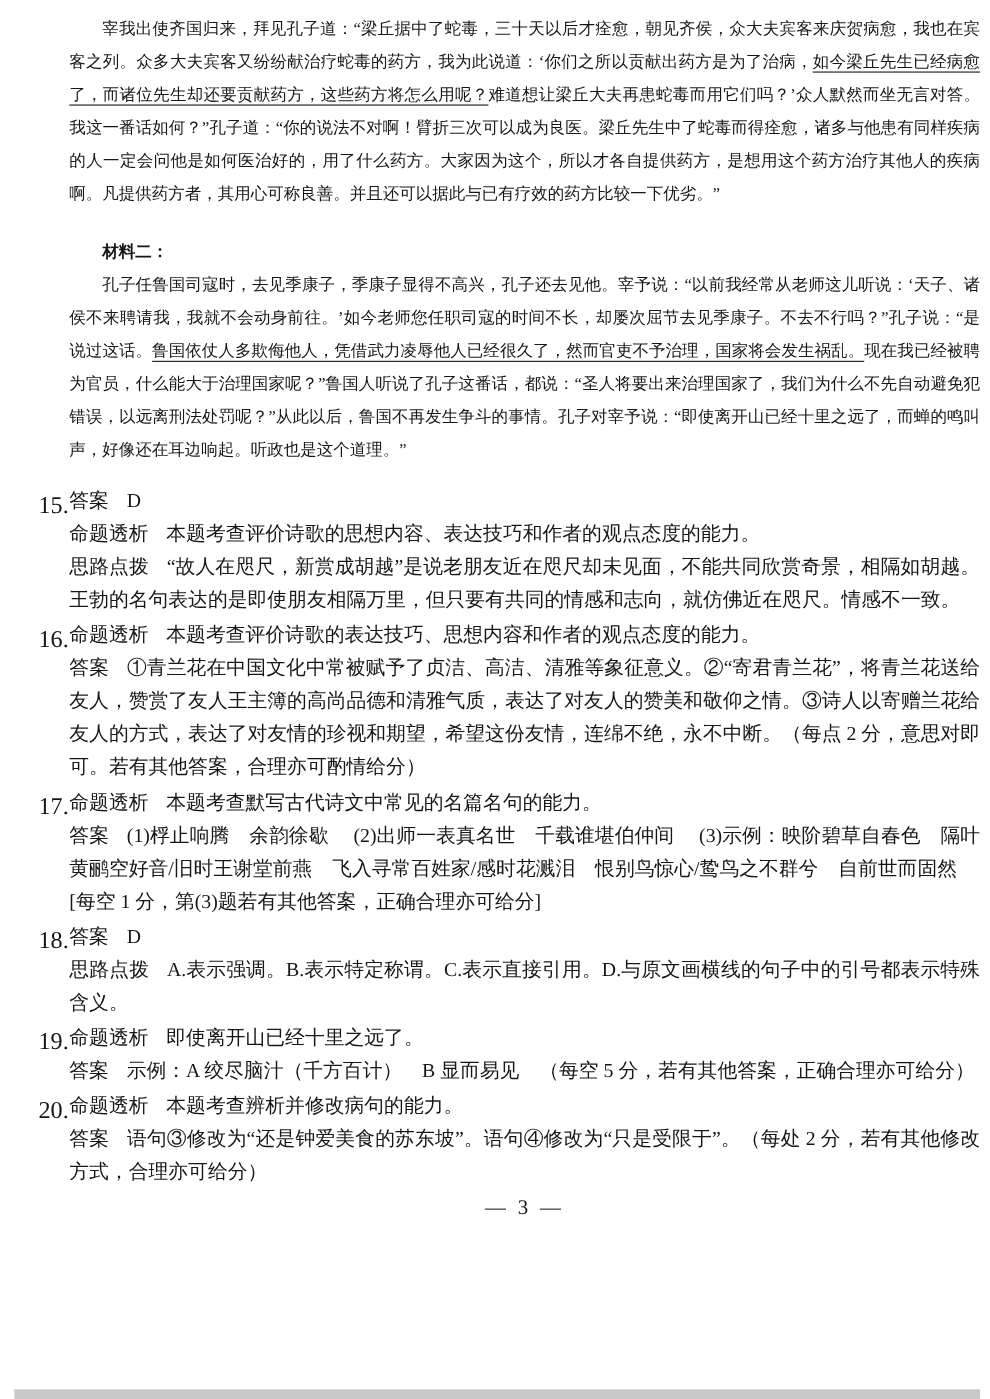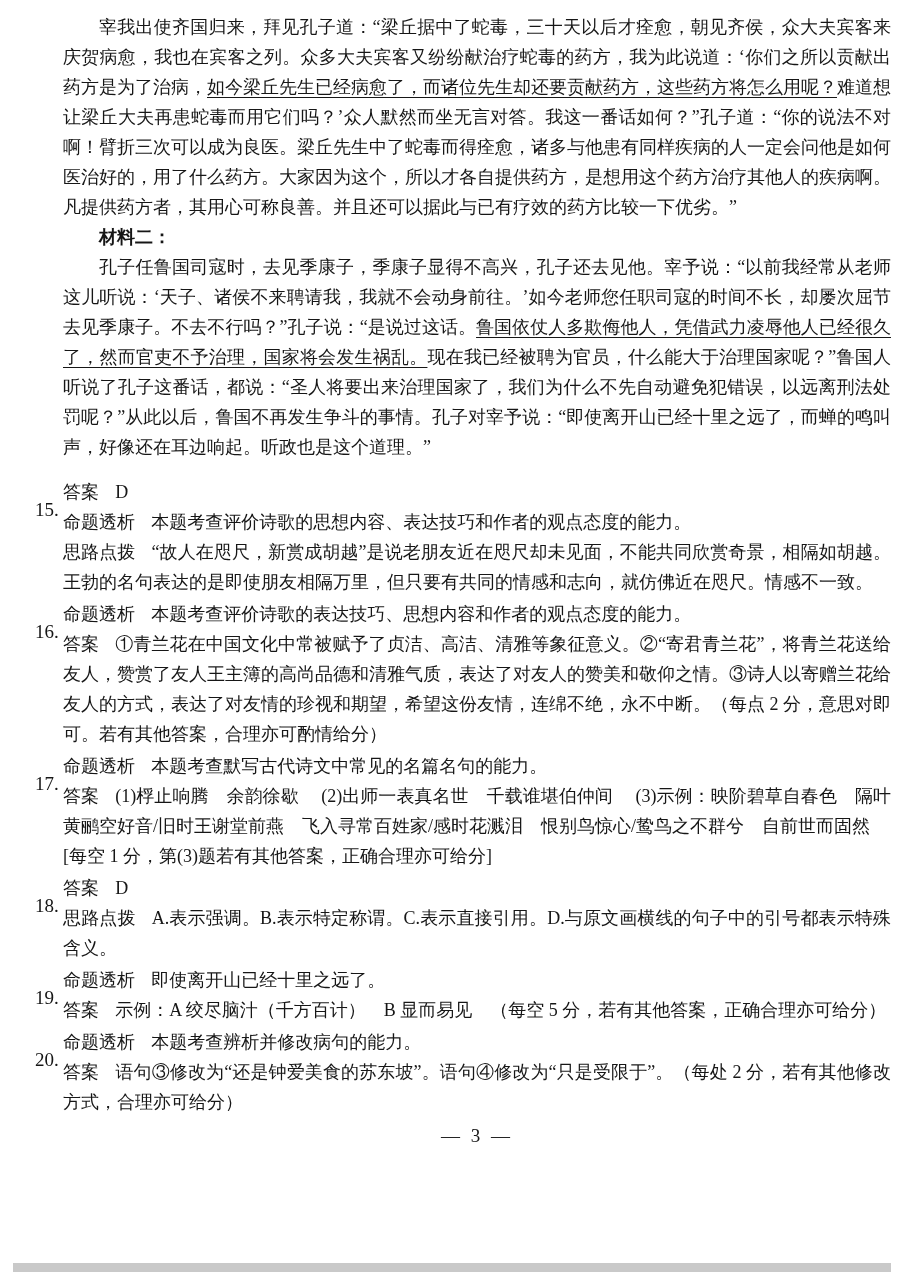--- a/index.html
+++ b/index.html
@@ -8,45 +8,45 @@
     width: 900px; height: 1272px;
     background: #ffffff;
     color: #161616;
     font-family: "Liberation Serif", serif;
     position: relative;
     overflow: hidden;
   }
   .content { padding: 12px 9px 0 63px; }
   .line {
     margin: 0;
-    font-size: 18px;
+    font-size: 15px;
     line-height: 30px;
     text-align: justify;
   }
   .indent { text-indent: 2em; }
-  .b { font-weight: 700; }
+  .b { font-weight: 700; margin-top: 23px; }
   .u {
     text-decoration: underline;
     text-underline-offset: 4px;
     text-decoration-thickness: 1px;
   }
   .items { margin-top: 15px; }
   .item { margin: 0 0 2px 0; }
   .row {
     position: relative;
     margin: 0;
     font-size: 18px;
     line-height: 30px;
     text-align: justify;
   }
   .num {
     position: absolute;
-    left: -28px; top: 18px;
+    left: -28px; top: 4px;
     width: 28px;
-    font-size: 19px;
+    font-size: 22px;
   }
   .label {
     font-weight: 400;
     margin-right: 0.9em;
   }
   .label:empty { margin-right: 0; }
   .footer {
     margin-top: 8px;
     text-align: center;
     font-size: 19px;

